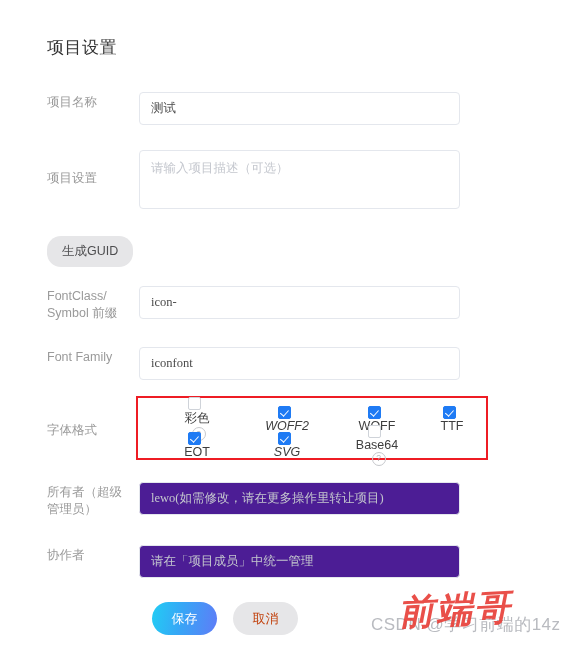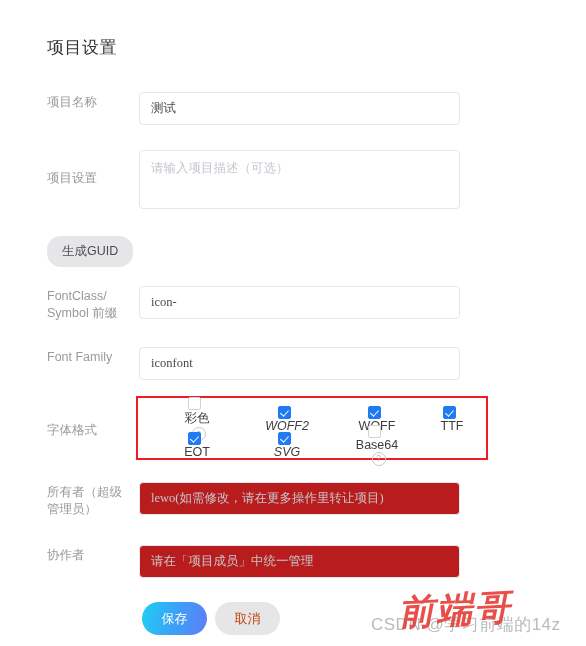--- a/index.html
+++ b/index.html
@@ -58,21 +58,21 @@
     border-radius: 4px;
     background: #fff;
     font-size: 12.5px;
     color: #4a4a4a;
     padding: 0 11px;
     outline: none;
     font-family: Liberation Serif, serif;
   }
   .text-input::placeholder { color: #c4c7ce; }
   .text-input:disabled {
-    background: #b91c1c;
+    background: #4c1d95;
     color: #c4c7ce;
     -webkit-text-fill-color: #c4c7ce;
   }
   textarea.text-input {
     height: 59px;
     padding: 8px 11px;
     resize: none;
     line-height: 18px;
   }
 
@@ -162,24 +162,24 @@
     width: 3.5px;
     height: 7px;
     border: solid #fff;
     border-width: 0 1.8px 1.8px 0;
     transform: rotate(42deg);
   }
 
   
   .actions {
     position: absolute;
-    left: 142px;
+    left: 152px;
     top: 602px;
     display: flex;
-    gap: 8px;
+    gap: 16px;
   }
   .btn-save {
     width: 65px;
     height: 33px;
     border: none;
     border-radius: 17px;
     background: linear-gradient(100deg, #22cdf4 0%, #37a6f6 45%, #5f7cf7 100%);
     color: #fff;
     font-size: 13px;
     cursor: pointer;

